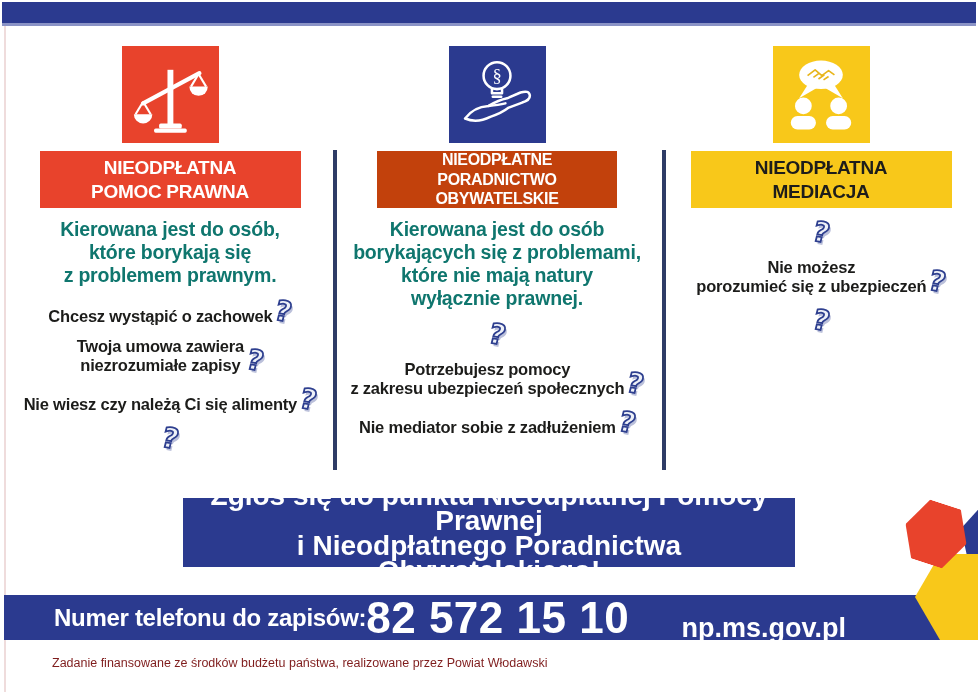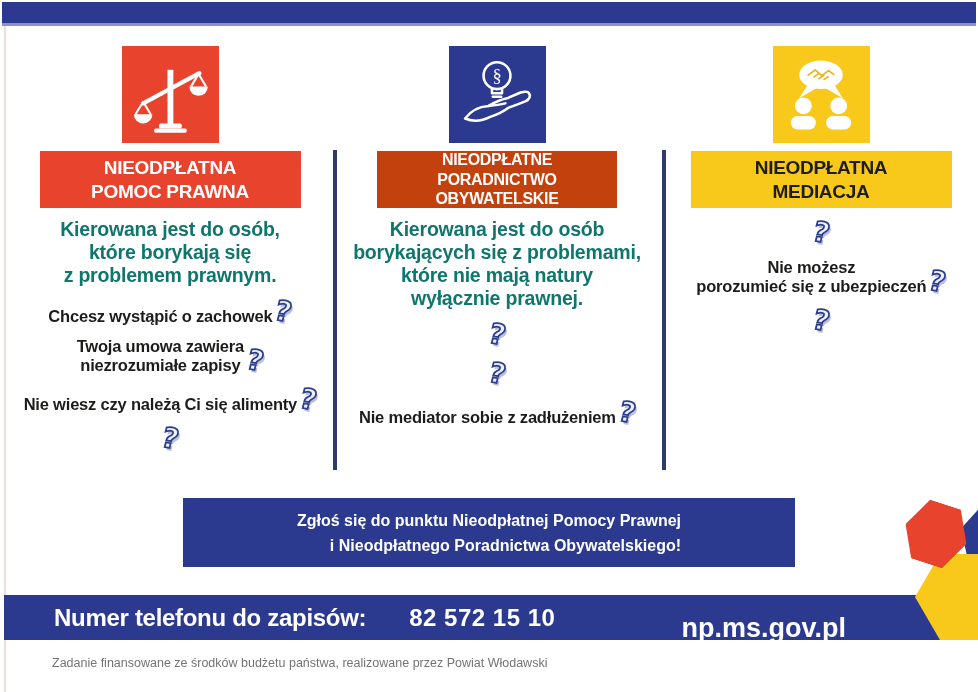--- a/index.html
+++ b/index.html
@@ -46,38 +46,38 @@
     color:#eef1f8;-webkit-text-stroke:1.8px #2e3f8f;
     text-shadow:2.5px 2.5px 0 rgba(43,58,140,.32);
     transform:rotate(10deg) skewX(-4deg);flex:0 0 auto;
   }
 
   
   .cta{
     position:absolute;left:183px;top:498px;width:612px;height:69px;background:#2b3a8f;
     display:flex;align-items:center;justify-content:center;
   }
-  .cta-text{color:#ffffff;font-weight:bold;font-size:16px;line-height:25px;text-align:right;white-space:pre-line;}
+  .cta-text{color:#ffffff;font-weight:bold;font-size:28px;line-height:25px;text-align:center;white-space:pre-line;}
 
   
   .phone-bar{
     position:absolute;left:4px;top:595px;width:974px;height:45px;background:#2b3a8f;
-    display:flex;align-items:center;padding-left:50px;box-sizing:border-box;z-index:1;gap:27px;
+    display:flex;align-items:center;padding-left:50px;box-sizing:border-box;z-index:1;
   }
   .phone-label{color:#ffffff;font-weight:bold;font-size:24px;letter-spacing:-0.3px;}
-  .phone-number{color:#ffffff;font-weight:bold;font-size:24px;margin-left:16px;letter-spacing:0.5px;}
+  .phone-number{color:#ffffff;font-weight:bold;font-size:44px;letter-spacing:0.5px;}
   .website{color:#ffffff;font-weight:bold;font-size:27px;margin-left:auto;margin-right:132px;margin-top:22px;}
 
   
   .hex{position:absolute;clip-path:polygon(25% 0,75% 0,100% 50%,75% 100%,25% 100%,0 50%);}
   .hex-blue{left:960px;top:508px;width:58px;height:56px;background:#2b3a8f;transform:rotate(15deg);z-index:4;}
   .hex-yellow{left:915px;top:554px;width:100px;height:86px;background:#f8c81a;z-index:5;}
   .hex-red{left:904px;top:503px;width:64px;height:62px;background:#e8432c;transform:rotate(18deg);z-index:6;}
 
-  .footer-note{position:absolute;left:52px;top:656px;font-size:12.5px;color:#737373;margin:0;}
+  .footer-note{position:absolute;left:52px;top:656px;font-size:12.5px;color:#7f1d1d;margin:0;}
 
   svg{display:block;}
 </style>
 </head>
 <body>
 
 <div class="poster">
   <div class="edge-line"></div>
   <div class="top-bar"></div>
 
@@ -145,20 +145,22 @@
 PORADNICTWO OBYWATELSKIE</div>
     </div>
     <p class="intro">Kierowana jest do osób
 borykających się z problemami,
 które nie mają natury
 wyłącznie prawnej.</p>
     <div class="q">
       <span class="qmark">?</span>
     </div>
     <div class="q">
+      <span class="qtext">Potrzebujesz pomocy
+z zakresu ubezpieczeń społecznych</span>
       <span class="qmark">?</span>
     </div>
     <div class="q">
       <span class="qtext">Nie mediator sobie z zadłużeniem</span>
       <span class="qmark">?</span>
     </div>
   </div>
 
   <div class="divider d2"></div>
 

